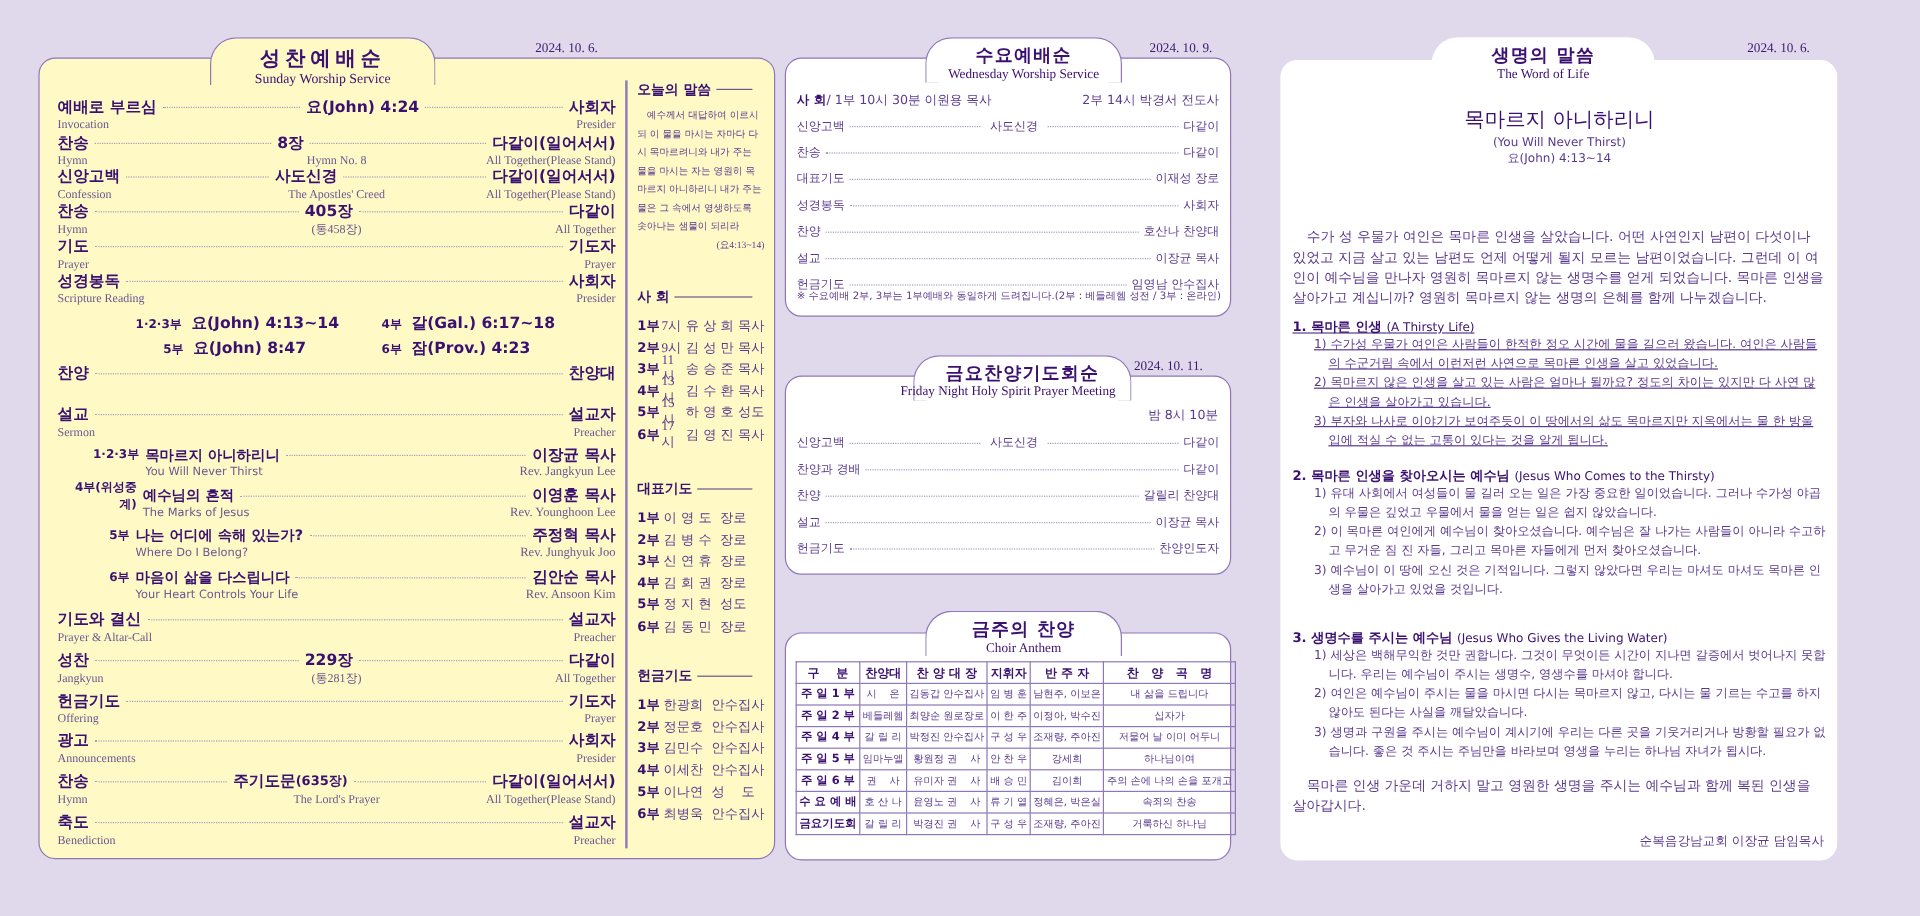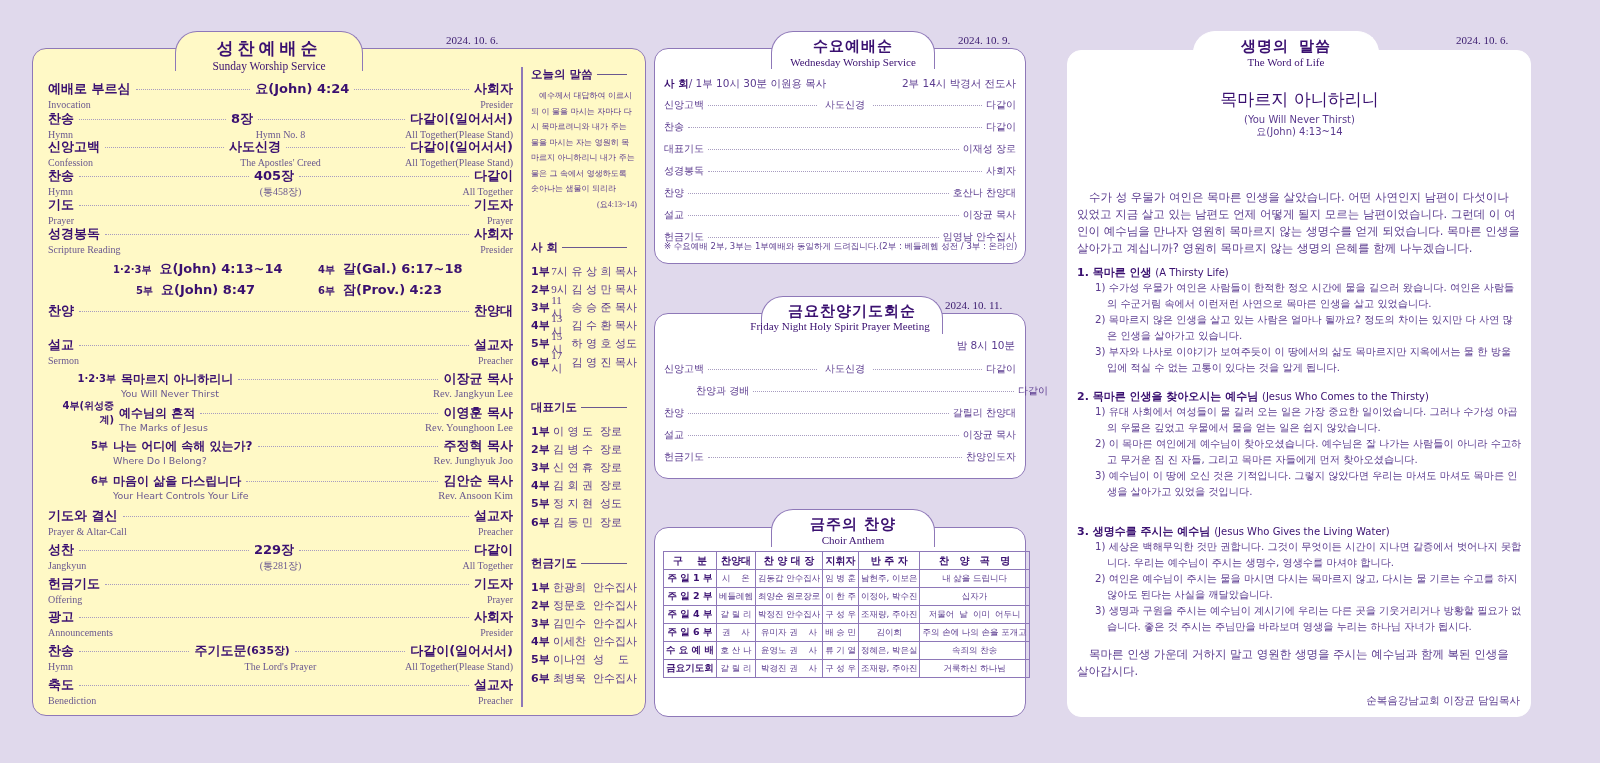--- a/index.html
+++ b/index.html
@@ -473,21 +473,21 @@
 <div class="date" style="left:945px;top:299px;">2024. 10. 11.</div>
 <div style="position:absolute;right:585px;top:339px;font-size:10.5px;color:#5a3a8e;">밤 8시 10분</div>
 <div id="fri-rows">
     <div class="mrow" style="top:361px;">
       <span>신앙고백</span>
       <span class="dots"></span>
       <span class="c">사도신경</span>
       <span class="dots"></span>
       <span>다같이</span>
     </div>
-    <div class="mrow" style="top:383px;margin-left:32px;">
+    <div class="mrow" style="top:383px;">
       <span>찬양과 경배</span>
       <span class="dots"></span>
       <span>다같이</span>
     </div>
     <div class="mrow" style="top:405px;">
       <span>찬양</span>
       <span class="dots"></span>
       <span>갈릴리 찬양대</span>
     </div>
     <div class="mrow" style="top:427px;">
@@ -534,21 +534,29 @@
         <td style="white-space:pre;">이 한 주</td>
         <td style="white-space:pre;">이정아, 박수진</td>
         <td style="white-space:pre;text-align:center;">십자가</td>
       </tr>
       <tr>
         <td class="h" style="white-space:pre;">주 일 4 부</td>
         <td style="white-space:pre;">갈 릴 리</td>
         <td style="white-space:pre;">박정진 안수집사</td>
         <td style="white-space:pre;">구 성 우</td>
         <td style="white-space:pre;">조재량, 주아진</td>
-        <td style="white-space:pre;font-family:Liberation Mono, monospace;">저물어 날 이미 어두니</td>
+        <td style="white-space:pre;">저물어 날 이미 어두니</td>
+      </tr>
+      <tr>
+        <td class="h" style="white-space:pre;">주 일 5 부</td>
+        <td style="white-space:pre;">임마누엘</td>
+        <td style="white-space:pre;">황원정 권    사</td>
+        <td style="white-space:pre;">안 찬 우</td>
+        <td style="white-space:pre;">강세희</td>
+        <td style="white-space:pre;">하나님이여</td>
       </tr>
       <tr>
         <td class="h" style="white-space:pre;">주 일 6 부</td>
         <td style="white-space:pre;">권    사</td>
         <td style="white-space:pre;">유미자 권    사</td>
         <td style="white-space:pre;">배 승 민</td>
         <td style="white-space:pre;">김이희</td>
         <td style="white-space:pre;">주의 손에 나의 손을 포개고</td>
       </tr>
       <tr>
@@ -565,35 +573,35 @@
         <td style="white-space:pre;">박경진 권    사</td>
         <td style="white-space:pre;">구 성 우</td>
         <td style="white-space:pre;">조재량, 주아진</td>
         <td style="white-space:pre;">거룩하신 하나님</td>
       </tr>
     </tbody>
 </table>
 
 <div class="panel white" style="left:1067px;top:50px;width:464px;height:667px;border-color:#ffffff;"></div>
 <div class="tab white" style="left:1193px;top:31px;width:186px;height:38px;border-color:#ffffff;">
-  <div class="ko" style="font-size:15px;margin-top:5px;letter-spacing:1px;font-family:Liberation Mono, monospace;">생명의 말씀</div>
+  <div class="ko" style="font-size:15px;margin-top:5px;letter-spacing:1px;">생명의 말씀</div>
   <div class="en" style="font-size:11px;">The Word of Life</div>
 </div>
 <div class="date" style="left:1456px;top:34px;">2024. 10. 6.</div>
 
 <div class="wol" style="top:88px;">
   <div class="wtitle">목마르지 아니하리니</div>
   <div class="wsub" style="margin-top:3px;">(You Will Never Thirst)</div>
   <div class="wsub">요(John) 4:13~14</div>
 </div>
 <div class="wol" style="top:189px;">
   <div class="para">수가 성 우물가 여인은 목마른 인생을 살았습니다. 어떤 사연인지 남편이 다섯이나 있었고 지금 살고 있는 남편도 언제 어떻게 될지 모르는 남편이었습니다. 그런데 이 여인이 예수님을 만나자 영원히 목마르지 않는 생명수를 얻게 되었습니다. 목마른 인생을 살아가고 계십니까? 영원히 목마르지 않는 생명의 은혜를 함께 나누겠습니다.</div>
 </div>
 <div class="wol" id="wol-points" style="top:265px;">
-    <div style="margin-bottom:13px;">
+    <div style="margin-bottom:13px;text-decoration:underline;">
   <div class="pt"><b>1. 목마른 인생</b> <span>(A Thirsty Life)</span></div>
   <div class="subitem">1) 수가성 우물가 여인은 사람들이 한적한 정오 시간에 물을 길으러 왔습니다. 여인은 사람들의 수군거림 속에서 이런저런 사연으로 목마른 인생을 살고 있었습니다.</div>
       <div class="subitem">2) 목마르지 않은 인생을 살고 있는 사람은 얼마나 될까요? 정도의 차이는 있지만 다 사연 많은 인생을 살아가고 있습니다.</div>
       <div class="subitem">3) 부자와 나사로 이야기가 보여주듯이 이 땅에서의 삶도 목마르지만 지옥에서는 물 한 방울 입에 적실 수 없는 고통이 있다는 것을 알게 됩니다.</div>
 </div>
     <div style="margin-bottom:24px;">
   <div class="pt"><b>2. 목마른 인생을 찾아오시는 예수님</b> <span>(Jesus Who Comes to the Thirsty)</span></div>
   <div class="subitem">1) 유대 사회에서 여성들이 물 길러 오는 일은 가장 중요한 일이었습니다. 그러나 수가성 야곱의 우물은 깊었고 우물에서 물을 얻는 일은 쉽지 않았습니다.</div>
       <div class="subitem">2) 이 목마른 여인에게 예수님이 찾아오셨습니다. 예수님은 잘 나가는 사람들이 아니라 수고하고 무거운 짐 진 자들, 그리고 목마른 자들에게 먼저 찾아오셨습니다.</div>
       <div class="subitem">3) 예수님이 이 땅에 오신 것은 기적입니다. 그렇지 않았다면 우리는 마셔도 마셔도 목마른 인생을 살아가고 있었을 것입니다.</div>

